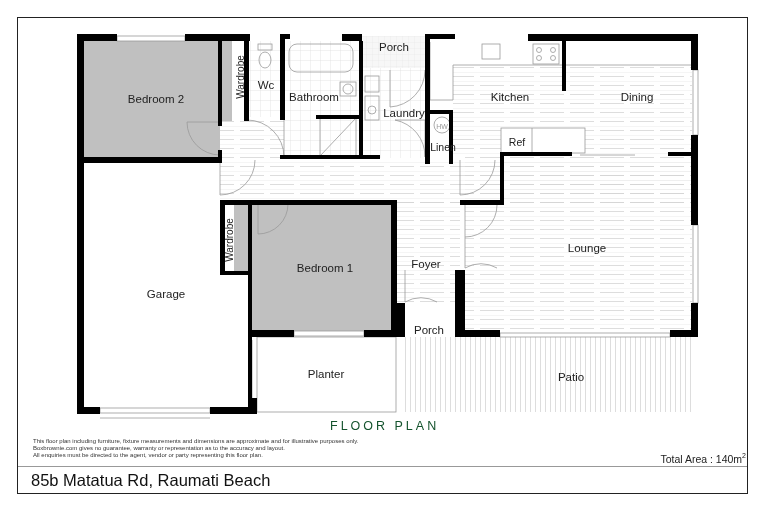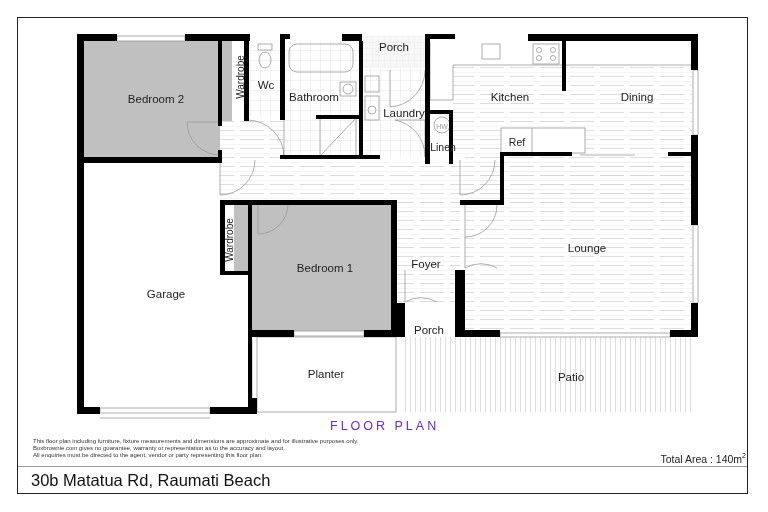--- a/index.html
+++ b/index.html
@@ -1,20 +1,20 @@
 <!DOCTYPE html>
 <html><head>
 <meta charset="utf-8">
 <style>
   html, body { margin:0; padding:0; background:#ffffff; }
   body { width:768px; height:512px; position:relative; overflow:hidden; font-family:"Liberation Sans", sans-serif; }
   .frame { position:absolute; left:17px; top:17px; width:731px; height:477px; border:1.5px solid #222; box-sizing:border-box; background:#fff; }
   .plan { position:absolute; left:0; top:0; }
   .room-label { font-family:"Liberation Sans", sans-serif; font-size:11.5px; fill:#222; }
-  .plan-title { position:absolute; left:330px; top:419px; font-size:12.5px; letter-spacing:3px; color:#6d28d9; }
+  .plan-title { position:absolute; left:330px; top:419px; font-size:12.5px; letter-spacing:3px; color:#14532d; }
   .disclaimer { position:absolute; left:33px; top:438px; font-size:6px; line-height:7px; color:#333; width:420px; }
   .total-area { position:absolute; right:22px; top:452px; font-size:10.5px; color:#222; }
   .total-area sup { font-size:7px; }
   .footer-line { position:absolute; left:18px; top:466px; width:729px; height:1px; background:#999; }
   .address { position:absolute; left:31px; top:471px; font-size:16.5px; color:#111; }
 </style>
 </head>
 <body>
 
 <div class="frame"></div>
@@ -207,13 +207,13 @@
 <div class="disclaimer">
   <div>This floor plan including furniture, fixture measurements and dimensions are approximate and for illustrative purposes only.</div>
   <div>Boxbrownie.com gives no guarantee, warranty or representation as to the accuracy and layout.</div>
   <div>All enquiries must be directed to the agent, vendor or party representing this floor plan.</div>
 </div>
 
 <div class="total-area"><span>Total Area : 140m</span><sup>2</sup></div>
 
 <div class="footer-line"></div>
 
-<div class="address">30b Matatua Rd, Raumati Beach</div>
+<div class="address">85b Matatua Rd, Raumati Beach</div>
 
 </body></html>

